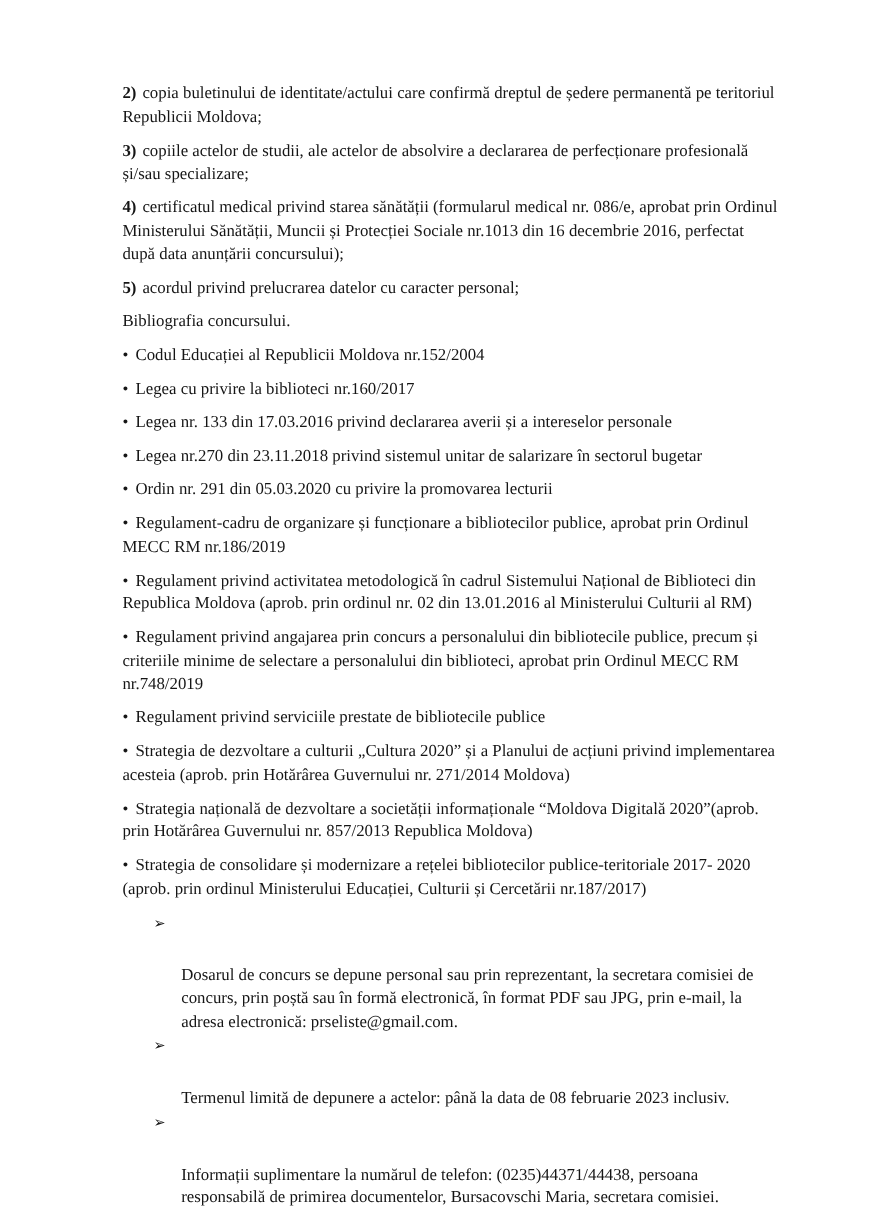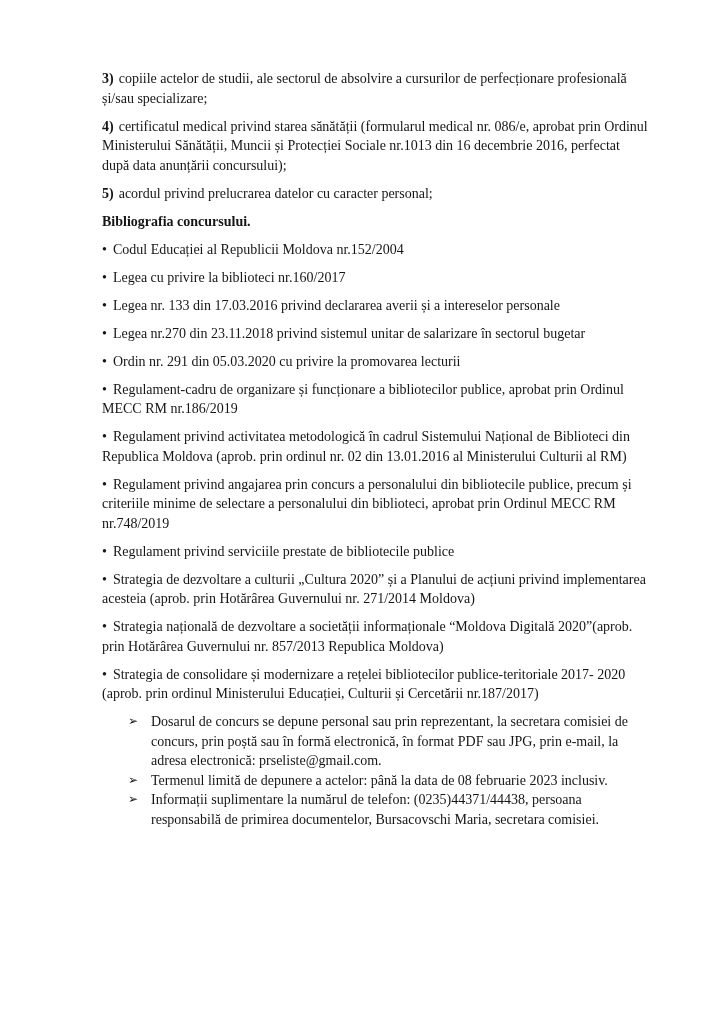--- a/index.html
+++ b/index.html
@@ -18,21 +18,21 @@
   .para {
     margin: 0 0 8.5px 0;
     line-height: 19.5px;
     white-space: pre-line;
   }
   .num {
     font-weight: bold;
     padding-right: 5px;
   }
   .heading {
-    font-weight: bold;
+    font-weight: normal;
   }
   .marker {
     padding-right: 6px;
   }
   .notes {
     margin-top: 0;
   }
   .note {
     display: flex;
     padding-left: 26px;
@@ -42,29 +42,32 @@
   .nmarker {
     flex: none;
     width: 23px;
     font-family: "DejaVu Sans", sans-serif;
     font-size: 12px;
     line-height: 19.5px;
   }
   .ntxt {
     flex: 1;
     white-space: pre-line;
+    margin-top: 44px;
   }
 </style>
 </head>
 <body>
 
 <div class="doc">
 
+  <p class="para"><b class="num">2)</b><span class="txt">copia buletinului de identitate/actului care confirmă dreptul de ședere permanentă pe teritoriul
+Republicii Moldova;</span></p>
 
-  <p class="para"><b class="num">3)</b><span class="txt">copiile actelor de studii, ale sectorul de absolvire a cursurilor de perfecționare profesională
+  <p class="para"><b class="num">3)</b><span class="txt">copiile actelor de studii, ale actelor de absolvire a declararea de perfecționare profesională
 și/sau specializare;</span></p>
 
   <p class="para"><b class="num">4)</b><span class="txt">certificatul medical privind starea sănătății (formularul medical nr. 086/e, aprobat prin Ordinul
 Ministerului Sănătății, Muncii și Protecției Sociale nr.1013 din 16 decembrie 2016, perfectat
 după data anunțării concursului);</span></p>
 
   <p class="para"><b class="num">5)</b><span class="txt">acordul privind prelucrarea datelor cu caracter personal;</span></p>
 
 
   <p class="para heading">Bibliografia concursului.</p>

